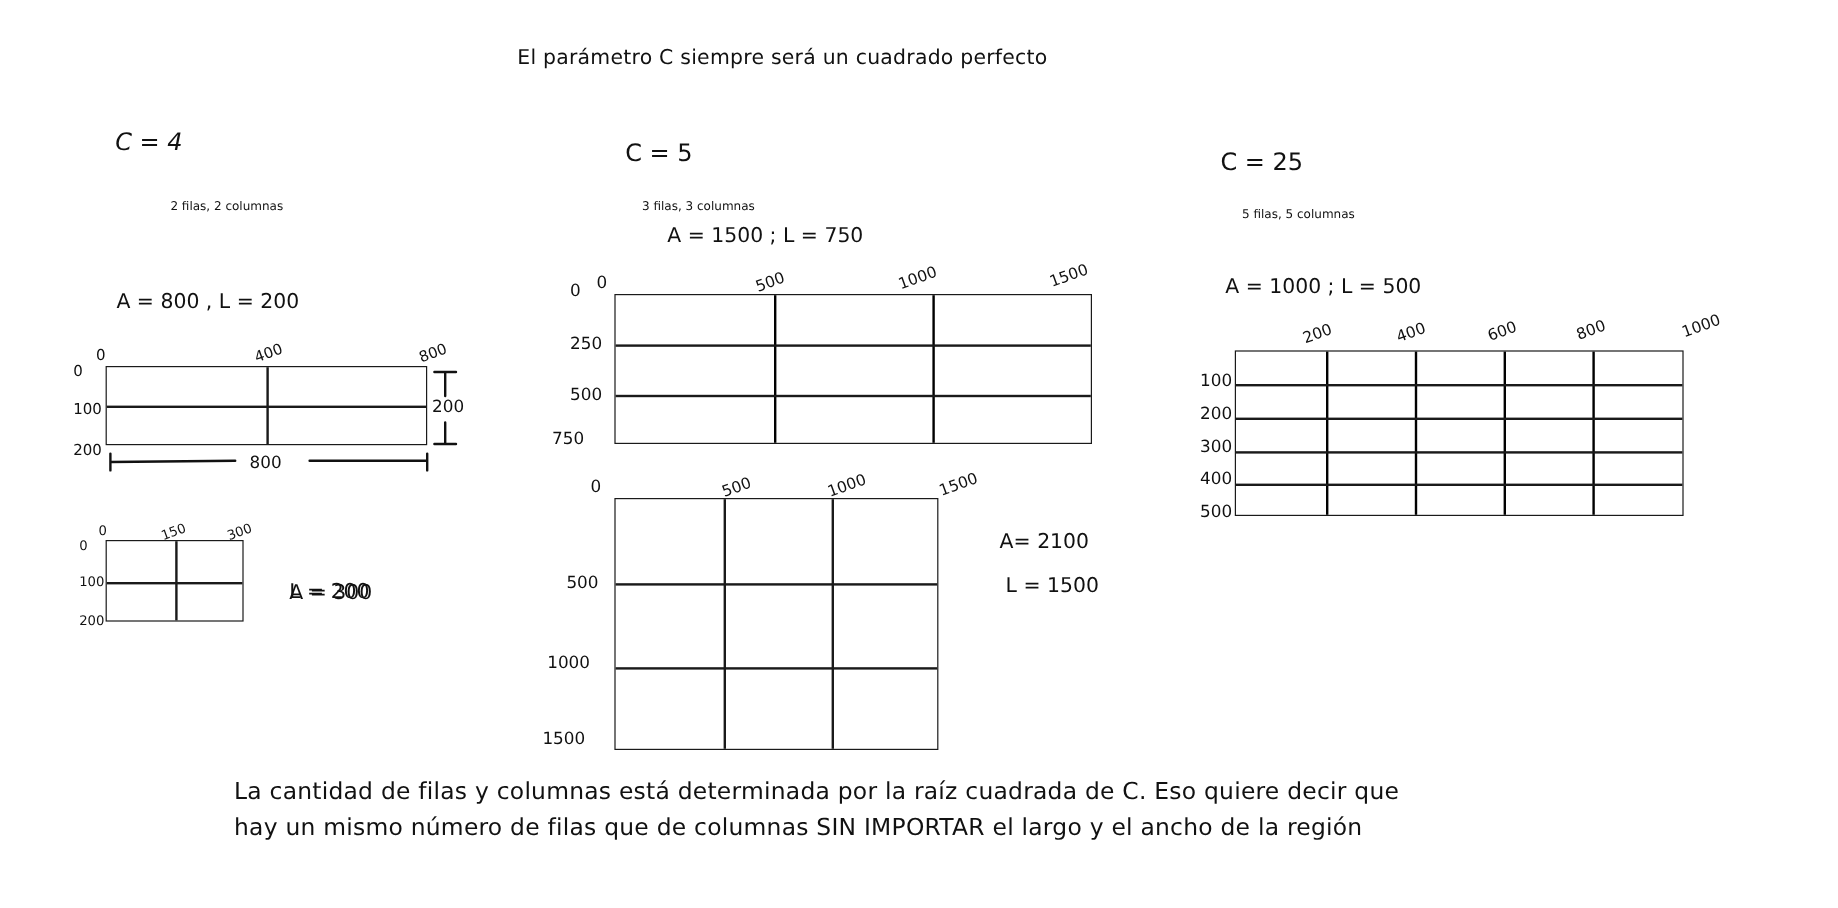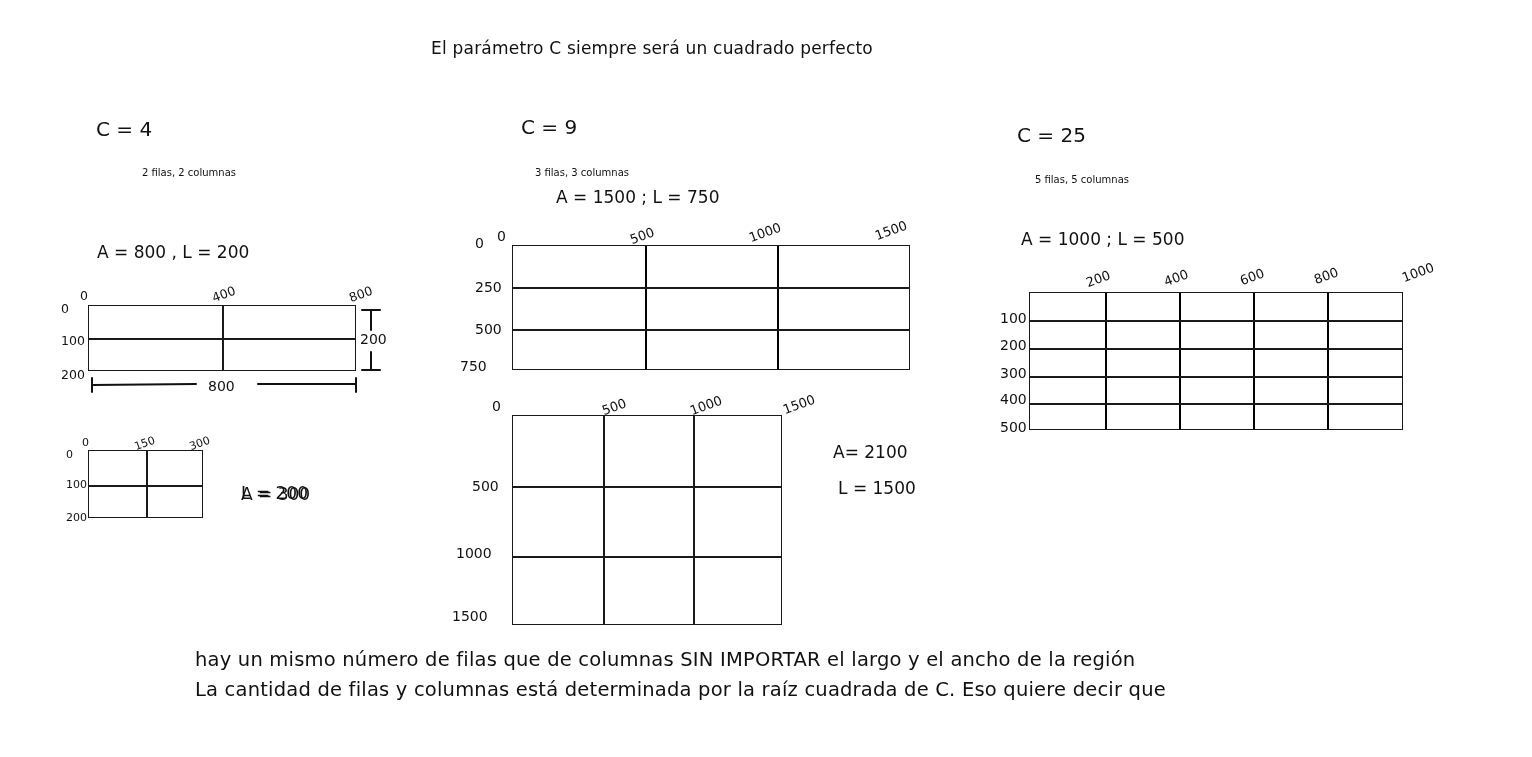--- a/index.html
+++ b/index.html
@@ -57,21 +57,21 @@
   .grid.thick .vline.major { width: 2.2px; background: #000; }
 
   svg { position: absolute; overflow: visible; }
   .nofill { fill: none; stroke: #111; stroke-width: 2; stroke-linecap: round; }
 </style>
 </head>
 <body>
 
 <div class="abs hand" id="title">El parámetro C siempre será un cuadrado perfecto</div>
 
-<div class="abs hand case-title" style="left:96px; top:117px;">C = 4</div>
+<div class="abs hand case-title" style="left:96px; top:106px;font-style:italic;">C = 4</div>
 <div class="abs hand case-sub" style="left:142px; top:167px;">2 filas, 2 columnas</div>
 <div class="abs hand annot" style="left:97px; top:242px;">A = 800  ,  L = 200</div>
 
 <div class="grid" style="left:88px; top:305px; width:268px; height:66px;">
   <div class="vline" style="left:133px;"></div>
   <div class="hline" style="top:32px;"></div>
 </div>
 <div class="abs hand tick" style="left:80px; top:288px;">0</div>
 <div class="abs hand tick-rot" style="left:215px; top:290px;">400</div>
 <div class="abs hand tick-rot" style="left:352px; top:290px;">800</div>
@@ -94,21 +94,21 @@
 </div>
 <div class="abs hand tick" style="left:82px; top:436px; font-size:11px;">0</div>
 <div class="abs hand tick-rot" style="left:137px; top:440px; font-size:11px;">150</div>
 <div class="abs hand tick-rot" style="left:192px; top:440px; font-size:11px;">300</div>
 <div class="abs hand tick" style="left:66px; top:448px; font-size:11px;">0</div>
 <div class="abs hand tick" style="left:66px; top:478px; font-size:11px;">100</div>
 <div class="abs hand tick" style="left:66px; top:511px; font-size:11px;">200</div>
 <div class="abs hand annot" style="left:241px; top:452px;margin-top:32px;">A = 300</div>
 <div class="abs hand annot" style="left:241px; top:483px;">L = 200</div>
 
-<div class="abs hand case-title" style="left:521px; top:115px;">C = 9</div>
+<div class="abs hand case-title" style="left:521px; top:115px;">C = 5</div>
 <div class="abs hand case-sub" style="left:535px; top:167px;">3 filas, 3 columnas</div>
 <div class="abs hand annot" style="left:556px; top:187px;">A = 1500 ;  L = 750</div>
 
 <div class="grid thick" style="left:512px; top:245px; width:398px; height:125px;">
   <div class="vline major" style="left:132px;"></div>
   <div class="vline major" style="left:264px;"></div>
   <div class="hline" style="top:41px;"></div>
   <div class="hline" style="top:83px;"></div>
 </div>
 <div class="abs hand tick-big" style="left:497px; top:228px;">0</div>
@@ -156,15 +156,15 @@
 <div class="abs hand tick-rot" style="left:1243px; top:273px; font-size:13px;">600</div>
 <div class="abs hand tick-rot" style="left:1317px; top:272px; font-size:13px;">800</div>
 <div class="abs hand tick-rot" style="left:1405px; top:270px; font-size:13px;">1000</div>
 <div class="abs hand tick-big" style="left:1000px; top:310px;">100</div>
 <div class="abs hand tick-big" style="left:1000px; top:337px;">200</div>
 <div class="abs hand tick-big" style="left:1000px; top:365px;">300</div>
 <div class="abs hand tick-big" style="left:1000px; top:391px;">400</div>
 <div class="abs hand tick-big" style="left:1000px; top:419px;">500</div>
 
 <div class="abs hand" id="caption">
+  <div>La cantidad de filas y columnas está determinada por la raíz cuadrada de C. Eso quiere decir que</div>
   <div>hay un mismo número de filas que de columnas SIN IMPORTAR el largo y el ancho de la región</div>
-  <div>La cantidad de filas y columnas está determinada por la raíz cuadrada de C. Eso quiere decir que</div>
 </div>
 
 </body></html>

